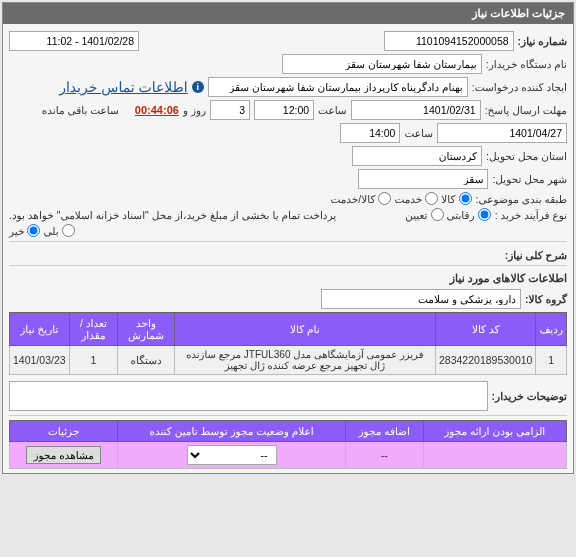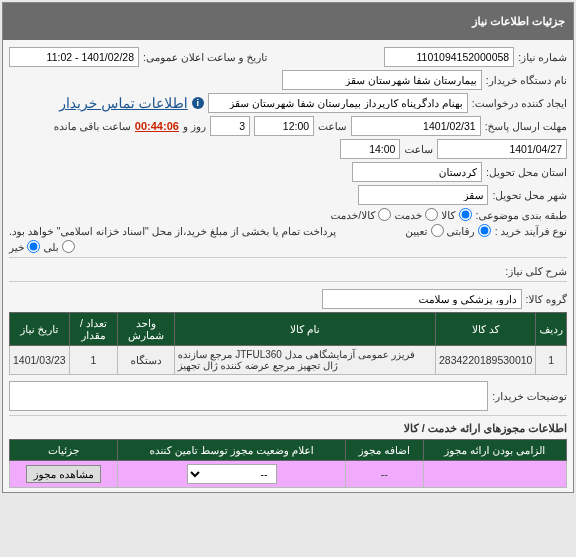--- a/index.html
+++ b/index.html
@@ -12,41 +12,41 @@
   color: #333;
 }
 .panel {
   border: 1px solid #888;
   margin: 2px;
   background: #f5f5f5;
 }
 .panel-header {
   background: #6b6b6b;
   color: #fff;
-  padding: 12px 8px;
+  padding: 4px 8px;
   font-size: 11px;
   font-weight: bold;
 }
 .panel-body {
   padding: 4px 6px;
 }
 .row {
   display: flex;
   align-items: center;
   gap: 4px;
   margin: 3px 0;
   flex-wrap: nowrap;
 }
 .label {
   font-size: 10.5px;
   color: #333;
   white-space: nowrap;
 }
 .label-strong {
-  font-weight: normal;
+  font-weight: bold;
 }
 .input {
   border: 1px solid #aaa;
   background: #fff;
   padding: 2px 4px;
   font-size: 10.5px;
   font-family: inherit;
   height: 20px;
 }
 .input-wide { width: 200px; }
@@ -74,21 +74,21 @@
   font-size: 11px;
   color: #333;
   margin: 2px 0 4px 0;
 }
 table {
   width: 100%;
   border-collapse: collapse;
   font-size: 10.5px;
 }
 th {
-  background: #14532d;
+  background: #8b5cf6;
   color: #fff;
   border: 1px solid #666;
   padding: 4px 3px;
   font-weight: normal;
   text-align: center;
 }
 td {
   border: 1px solid #bbb;
   padding: 3px;
   background: #f0abfc;
@@ -120,34 +120,34 @@
   text-align: center;
   line-height: 12px;
   font-size: 9px;
   font-weight: bold;
 }
 .spacer { flex: 1; }
 .countdown {
   color: #cc2200;
   font-weight: bold;
   text-decoration: underline;
+  margin-left: 12px;
 }
 </style>
 </head>
 <body>
 
 <div class="panel">
   <div class="panel-header">جزئیات اطلاعات نیاز</div>
   <div class="panel-body">
 
     <div class="row">
       <span class="label label-strong">شماره نیاز:</span>
       <input class="input input-med" readonly="" value="1101094152000058" style="">
       <span class="spacer"></span>
-      <span class="label">تاریخ و ساعت اعلان عمومی:</span>
       <input class="input input-med" readonly="" value="1401/02/28 - 11:02" style="">
     </div>
 
     <div class="row">
       <span class="label">نام دستگاه خریدار:</span>
       <input class="input input-wide" readonly="" value="بیمارستان شفا شهرستان سقز" style="">
     </div>
 
     <div class="row">
       <span class="label">ایجاد کننده درخواست:</span>
@@ -216,56 +216,56 @@
       </span>
     </div>
 
     <div class="section">
       <div class="row">
         <span class="label label-strong">شرح کلی نیاز:</span>
       </div>
     </div>
 
     <div class="section">
+      <div class="section-title">اطلاعات کالاهای مورد نیاز</div>
       <div class="row">
         <span class="label label-strong">گروه کالا:</span>
         <input class="input input-wide" readonly="" value="دارو، پزشکی و سلامت" style="">
       </div>
 
       <table>
         <thead>
           <tr>
             <th>ردیف</th>
             <th>کد کالا</th>
             <th>نام کالا</th>
             <th>واحد شمارش</th>
             <th>تعداد / مقدار</th>
             <th>تاریخ نیاز</th>
           </tr>
         </thead>
         <tbody>
           <tr class="tr-alt">
             <td>1</td>
             <td>2834220189530010</td>
-            <td style="text-align:left;font-size:10px">فریزر عمومی آزمایشگاهی مدل JTFUL360 مرجع سازنده ژال تجهیز مرجع عرضه کننده ژال تجهیز</td>
+            <td style="text-align:center;font-size:10px">فریزر عمومی آزمایشگاهی مدل JTFUL360 مرجع سازنده ژال تجهیز مرجع عرضه کننده ژال تجهیز</td>
             <td>دستگاه</td>
             <td>1</td>
             <td>1401/03/23</td>
           </tr>
         </tbody>
       </table>
 
       <div class="row" style="margin-top:6px">
         <span class="label label-strong">توضیحات خریدار:</span>
         <textarea class="textarea" style=""></textarea>
       </div>
     </div>
 
     <div class="section">
-      <div class="section-title">اطلاعات مجوزهای ارائه خدمت / کالا</div>
       <table>
         <thead>
           <tr>
             <th>الزامی بودن ارائه مجوز</th>
             <th>اضافه مجوز</th>
             <th>اعلام وضعیت مجوز توسط تامین کننده</th>
             <th>جزئیات</th>
           </tr>
         </thead>
         <tbody>

